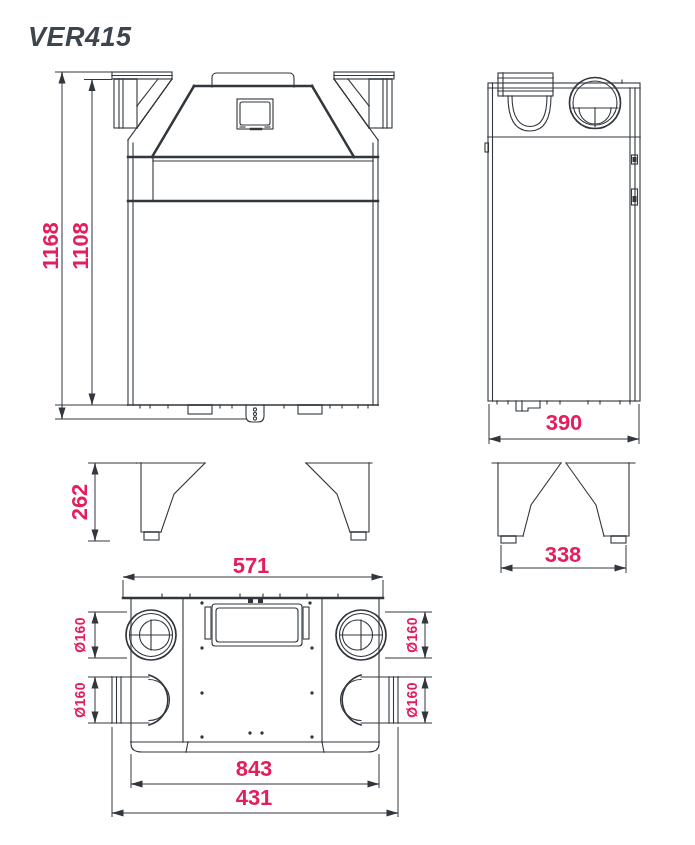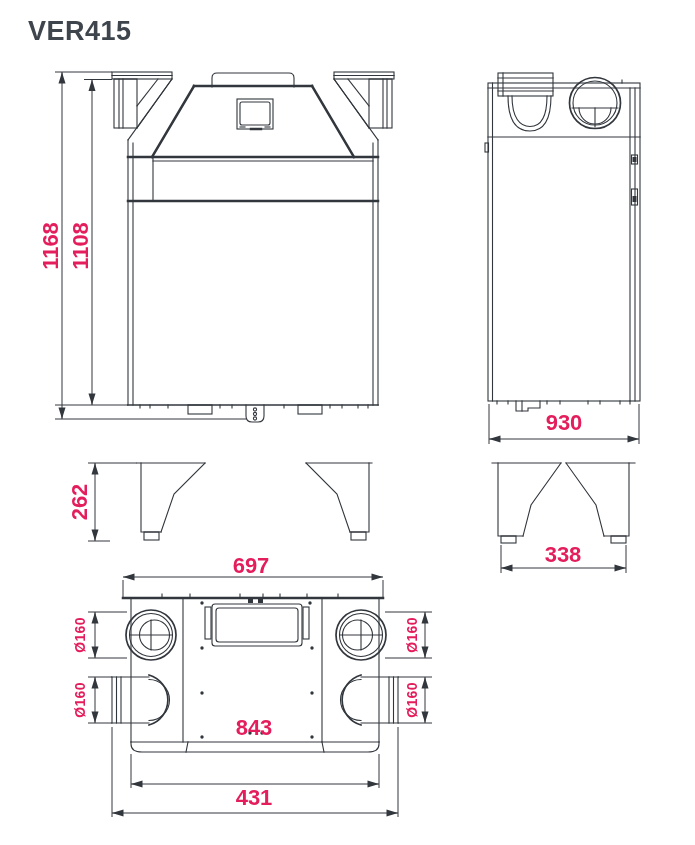--- a/index.html
+++ b/index.html
@@ -9,24 +9,25 @@
   }
   html,body{margin:0;padding:0;background:#ffffff;}
   .canvas{
     position:relative;
     width:695px;height:845px;
     background:#ffffff;
     font-family:"Liberation Sans",sans-serif;
     overflow:hidden;
   }
   .title{
-    position:absolute;left:28px;top:16px;
+    position:absolute;left:28px;top:22px;
     font-size:27px;font-weight:bold;
     color:var(--title-ink);
     letter-spacing:0.5px;
+    font-style:italic;
   }
   svg{position:absolute;left:0;top:0;}
   .ln{fill:none;stroke:var(--ink);stroke-width:1.1px;stroke-linecap:square;}
   .med{stroke-width:1.7px;}
   .thick{stroke-width:2.5px;}
   .dm{fill:none;stroke:var(--ink);stroke-width:1px;stroke-linecap:butt;}
   .dot{fill:var(--ink);stroke:none;}
   .ah{fill:var(--ink);}
   .dim{
     position:absolute;
@@ -263,24 +264,24 @@
       <line class="dm" x1="131" y1="784" x2="379" y2="784" marker-start="url(#arr)" marker-end="url(#arr)"></line>
 
       <line class="dm" x1="112" y1="727" x2="112" y2="817"></line>
       <line class="dm" x1="398" y1="727" x2="398" y2="817"></line>
       <line class="dm" x1="112" y1="813" x2="398" y2="813" marker-start="url(#arr)" marker-end="url(#arr)"></line>
     </g>
   </svg>
 
   <span class="dim rot" style="left:51px;top:246px">1168</span>
   <span class="dim rot" style="left:81px;top:246px">1108</span>
-  <span class="dim" style="left:564px;top:423px">930</span>
+  <span class="dim" style="left:564px;top:423px">390</span>
   <span class="dim rot" style="left:80px;top:502px">262</span>
   <span class="dim" style="left:563px;top:555px">338</span>
-  <span class="dim" style="left:251px;top:566px">697</span>
-  <span class="dim" style="left:254px;top:728px">843</span>
+  <span class="dim" style="left:251px;top:566px">571</span>
+  <span class="dim" style="left:254px;top:769px">843</span>
   <span class="dim" style="left:254px;top:798px">431</span>
   <span class="dim rot small" style="left:80px;top:635px">Ø160</span>
   <span class="dim rot small" style="left:80px;top:700px">Ø160</span>
   <span class="dim rot small" style="left:412px;top:635px">Ø160</span>
   <span class="dim rot small" style="left:412px;top:700px">Ø160</span>
 
 </div>
 
 </body></html>

